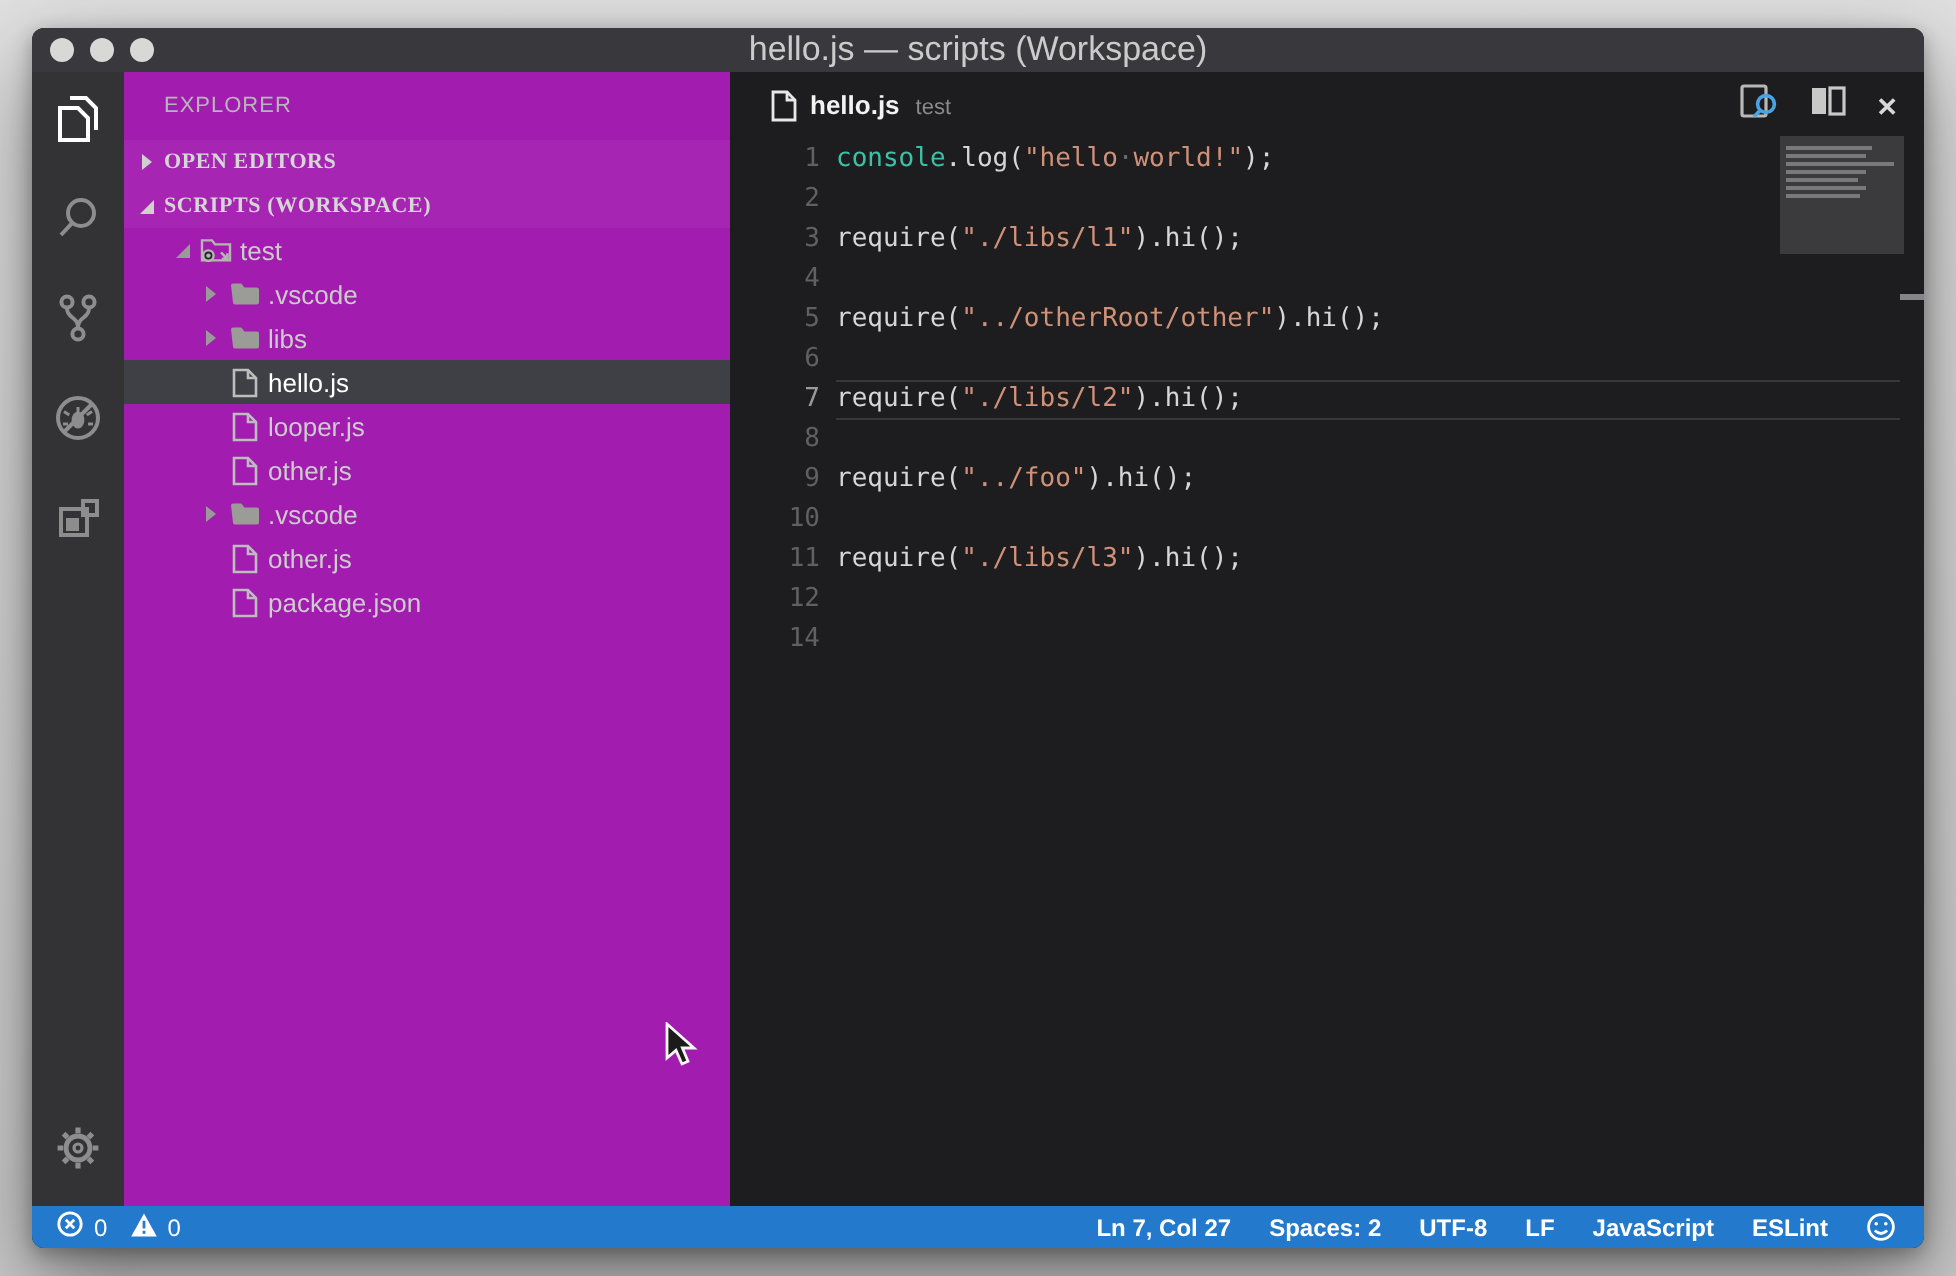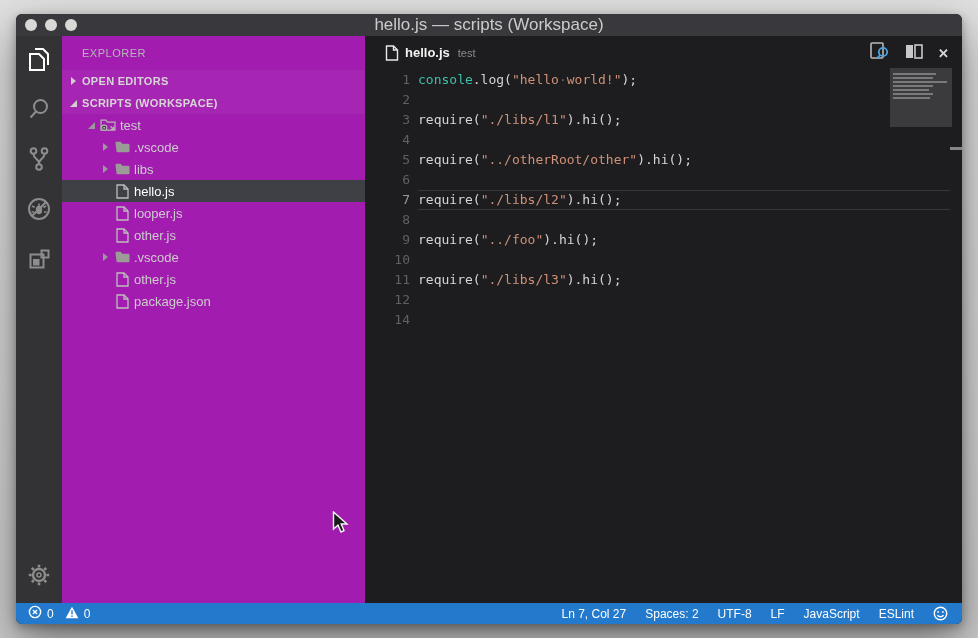--- a/index.html
+++ b/index.html
@@ -38,21 +38,21 @@
   .trow { height:22px; display:flex; align-items:center; font-size:13px; color:#cccccc; cursor:default; }
   .trow.section { font-weight:bold; font-size:11px; color:#d6d6d6; letter-spacing:.3px; background:rgba(255,255,255,.045); }
   .trow.selected { background:#3f3f46; color:#ffffff; }
   .twisty { width:14px; display:flex; align-items:center; justify-content:center; flex:none; }
   .tw-collapsed { width:0; height:0; border-left:5px solid #9a9a9a; border-top:4px solid transparent; border-bottom:4px solid transparent; }
   .tw-expanded { width:0; height:0; border-bottom:7px solid #9a9a9a; border-left:7px solid transparent; }
   .section .tw-collapsed { border-left-color:#d0d0d0; }
   .section .tw-expanded { border-bottom-color:#d0d0d0; }
   .ticon { width:20px; display:flex; align-items:center; justify-content:center; flex:none; }
   .tlabel { margin-left:2px; white-space:nowrap; }
-  .ind-0 { padding-left:4px; } .ind-1 { padding-left:22px; } .ind-2 { padding-left:36px; }
+  .ind-0 { padding-left:4px;font-family:Liberation Serif, serif; } .ind-1 { padding-left:22px; } .ind-2 { padding-left:36px; }
   
   .editor { flex:1; background:#1d1d1f; position:relative; overflow:hidden; }
   .tabbar { height:34px; display:flex; align-items:center; }
   .tab { display:flex; align-items:baseline; padding-left:20px; }
   .tab-icon { align-self:center; margin-right:6px; display:flex; }
   .tab-name { font-size:13px; font-weight:bold; color:#f2f2f2; }
   .tab-detail { font-size:11px; color:#8a8a8e; margin-left:8px; }
   .tab-actions { margin-left:auto; display:flex; align-items:center; gap:15px; padding-right:13px; }
   .tab-actions .act { display:flex; align-items:center; justify-content:center; }
   .close-x { color:#d8d8d8; font-size:13px; font-weight:bold; line-height:1; }
@@ -71,21 +71,21 @@
   
   .minimap { position:absolute; left:525px; top:32px; width:62px; height:59px; background:#3b3b3e; }
   .mm-bar { position:absolute; left:3px; height:2px; background:#8f8f90; opacity:.75; }
   .scroll-marker { position:absolute; right:0; top:111px; width:12px; height:3px; background:#86868a; }
   
   .statusbar { position:absolute; left:0; right:0; bottom:0; height:21px; background:#2379cb;
     border-radius:0 0 6px 6px; display:flex; align-items:center; color:#ffffff; font-size:12px; }
   .sb-left { display:flex; align-items:center; gap:5px; padding-left:12px; }
   .sb-left .cnt { margin-right:6px; }
   .sb-right { margin-left:auto; display:flex; align-items:center; gap:19px; padding-right:14px; }
-  .sb-item { white-space:nowrap; }
+  .sb-item { white-space:nowrap;font-weight:bold; }
   
   .mouse { position:absolute; left:332px; top:511px; z-index:50; }
 </style>
 </head>
 <body>
 
 <div class="window">
 
   <div class="titlebar">
     <div class="traffic">

